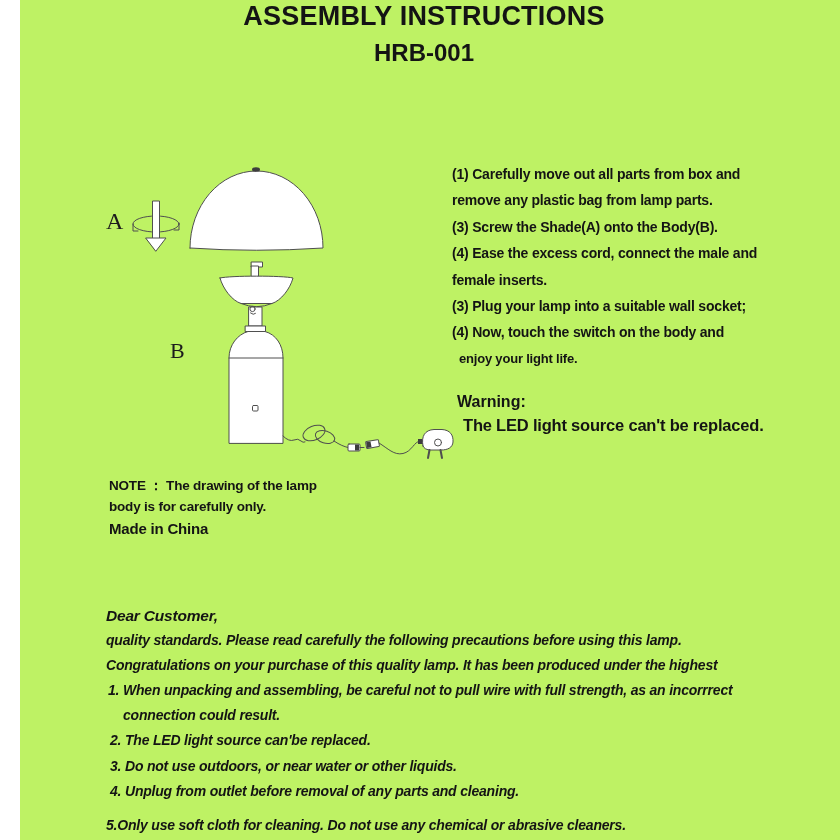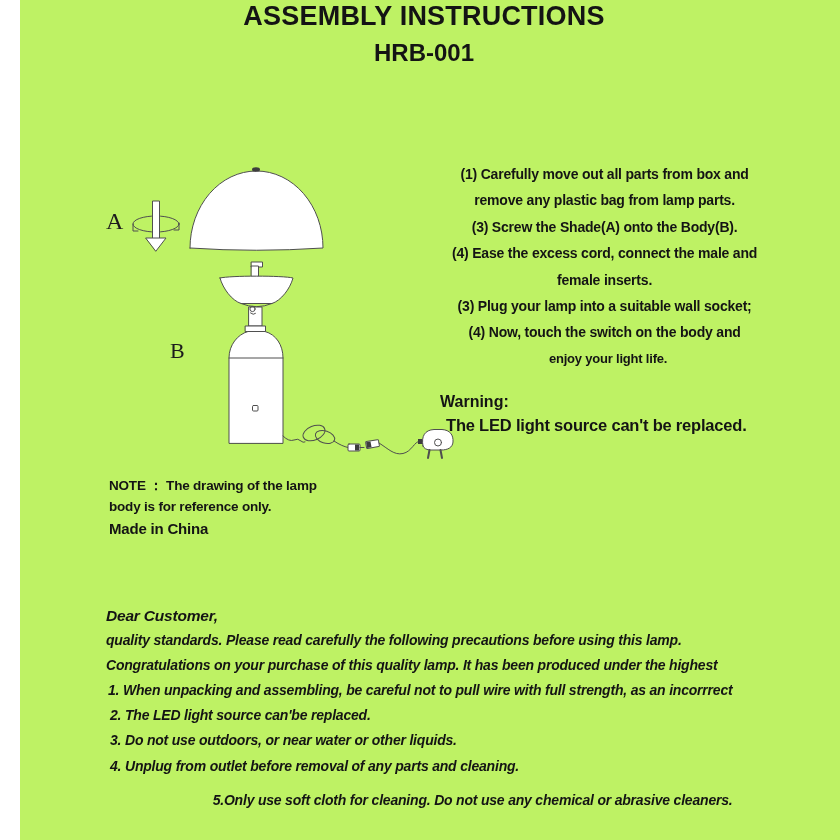--- a/index.html
+++ b/index.html
@@ -13,39 +13,39 @@
 
   .diagram{position:absolute;left:80px;top:150px;}
   .diagram .ln{stroke:#4f4f4f;stroke-width:1;fill:none;stroke-linecap:round;stroke-linejoin:round;}
   .diagram .wh{fill:#ffffff;}
   .diagram .dk{fill:#3d3d3d;stroke:none;}
 
   .part-label{position:absolute;font-family:"Liberation Serif",serif;font-weight:normal;color:#1c1c1c;}
   .label-a{left:86px;top:208px;font-size:24px;}
   .label-b{left:150px;top:338px;font-size:22px;}
 
-  .steps{position:absolute;left:432px;top:161px;font-size:14px;letter-spacing:-0.2px;text-align:center;}
+  .steps{position:absolute;left:432px;top:161px;font-size:14px;letter-spacing:-0.2px;}
   .step{height:26.4px;line-height:26.4px;white-space:nowrap;}
   .step.small{font-size:13px;padding-left:7px;}
 
-  .warning{position:absolute;left:420px;top:393px;}
+  .warning{position:absolute;left:437px;top:393px;}
   .warning-heading{font-size:16px;line-height:18px;}
   .warning-text{font-size:16.5px;line-height:18px;margin-top:5px;padding-left:6px;letter-spacing:-0.2px;white-space:nowrap;}
 
   .note{position:absolute;left:89px;top:475px;font-size:13.5px;letter-spacing:-0.2px;}
   .note-line{height:21.4px;line-height:21.4px;white-space:nowrap;}
   .note-line.made-in{font-size:15px;}
 
   .customer{position:absolute;left:86px;top:603px;font-size:14px;letter-spacing:-0.2px;}
   .c-line{height:25.1px;line-height:25.1px;white-space:nowrap;font-style:italic;}
   .c-line.salutation{font-size:15.5px;}
   .c-line.cont{padding-left:17px;}
   .c-line.ind1{padding-left:4px;}
   .c-line.ind2{padding-left:2px;}
-  .c-line.last{margin-top:9px;text-align:right;}
+  .c-line.last{margin-top:9px;}
 </style>
 </head>
 <body>
 
 <div class="page">
 
   <div class="centered title">ASSEMBLY INSTRUCTIONS</div>
   <div class="centered model">HRB-001</div>
 
   <svg class="diagram" width="360" height="320" viewBox="80 150 360 320" xmlns="http://www.w3.org/2000/svg">
@@ -120,28 +120,29 @@
     <div class="step small">enjoy your light life.</div>
   </div>
 
   <div class="warning">
     <div class="warning-heading">Warning:</div>
     <div class="warning-text">The LED light source can't be replaced.</div>
   </div>
 
   <div class="note">
     <div class="note-line">NOTE ： The drawing of the lamp</div>
-    <div class="note-line">body is for reference only.</div>
+    <div class="note-line">body is for carefully only.</div>
     <div class="note-line made-in">Made in China</div>
   </div>
 
   <div class="customer">
     <div class="c-line salutation">Dear Customer,</div>
     <div class="c-line">quality standards. Please read carefully the following precautions before using this lamp.</div>
     <div class="c-line">Congratulations on your purchase of this quality lamp. It has been produced under the highest</div>
     <div class="c-line ind2">1. When unpacking and assembling, be careful not to pull wire with full strength, as an incorrrect</div>
+    <div class="c-line cont">connection could result.</div>
     <div class="c-line ind1">2. The LED light source can'be replaced.</div>
     <div class="c-line ind1">3. Do not use outdoors, or near water or other liquids.</div>
     <div class="c-line ind1">4. Unplug from outlet before removal of any parts and cleaning.</div>
     <div class="c-line last">5.Only use soft cloth for cleaning. Do not use any chemical or abrasive cleaners.</div>
   </div>
 
 </div>
 
 </body></html>

